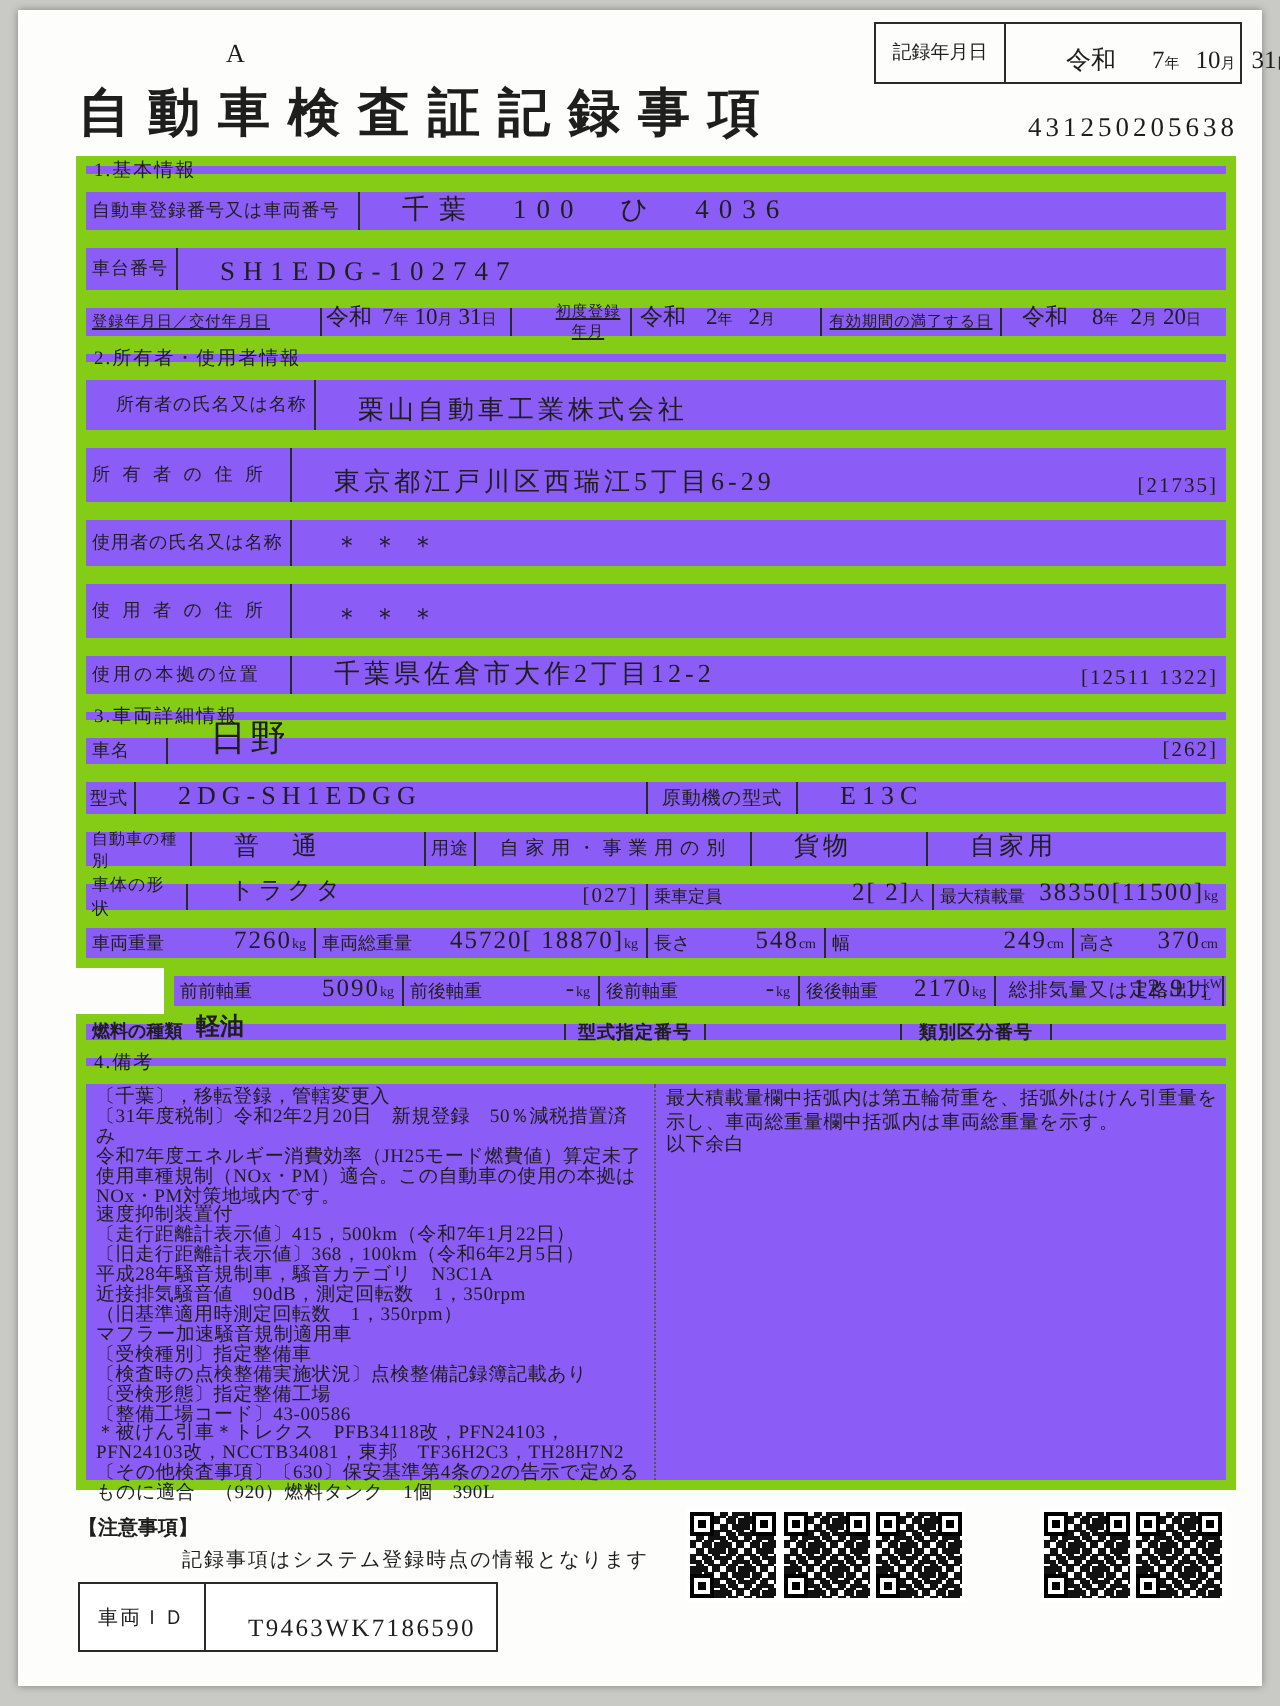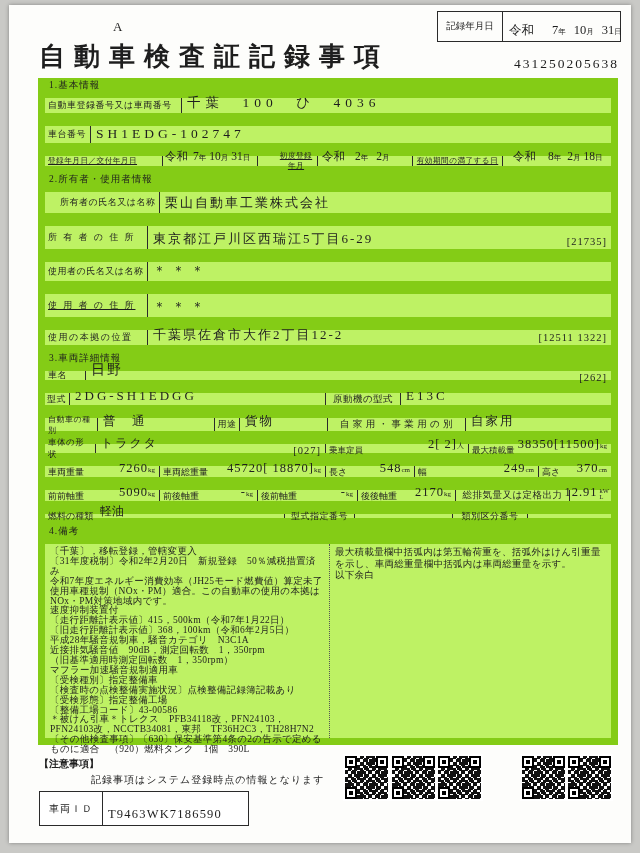--- a/index.html
+++ b/index.html
@@ -14,35 +14,35 @@
     position:absolute;left:9px;top:5px;right:9px;bottom:10px;
     background:#fdfdfb;
     box-shadow:0 0 4px rgba(0,0,0,.35);
   }
   
   .marker{position:absolute;left:104px;top:14px;font-size:13px;}
   .doc-title{position:absolute;left:30px;top:34px;font-size:26px;font-weight:bold;letter-spacing:9px;white-space:nowrap;}
   .doc-number{position:absolute;right:12px;top:51px;font-size:13.5px;letter-spacing:2px;}
   .record-box{
     position:absolute;left:428px;top:6px;width:182px;height:29px;
-    border:1px solid #2a2a2a;display:flex;
+    border:1px solid #2a2a2a;display:flex;gap:24px;
   }
   .record-box .rlab{flex:0 0 64px;border-right:1px solid #2a2a2a;font-size:9.5px;display:flex;align-items:center;justify-content:center;}
   .record-box .rval{flex:1;position:relative;}
 
   
   .main{position:absolute;left:29px;top:74px;width:580px;}
-  .bar,.row{border:7px solid #84cc16;margin-top:-1px;display:flex;box-sizing:border-box;background:#bef264;}
+  .bar,.row{border:5px solid #84cc16;margin-top:-1px;display:flex;box-sizing:border-box;background:#8b5cf6;}
   .bar{height:14px;align-items:center;padding-left:4px;font-size:9.5px;letter-spacing:1px;}
   .cell{box-sizing:border-box;border-left:1px solid #2a2a2a;position:relative;}
   .cell:first-child{border-left:none;}
   .lab{display:flex;align-items:center;padding:0 3px;font-size:9px;letter-spacing:0.5px;}
   .lab.c{justify-content:center;text-align:center;}
   .lab.tiny{font-size:7.6px;text-decoration:underline;}
-  .vtext{position:absolute;left:5px;bottom:1px;font-size:13px;letter-spacing:2px;white-space:nowrap;text-align:right;}
+  .vtext{position:absolute;left:21px;bottom:1px;font-size:13px;letter-spacing:2px;white-space:nowrap;text-align:right;}
   .vtext.big{font-size:13.5px;letter-spacing:5px;}
   .vtext.mono{letter-spacing:4px;}
   .code{position:absolute;right:4px;bottom:2px;font-size:10.5px;letter-spacing:1px;}
   .code.top{top:1px;bottom:auto;}
   .slab{position:absolute;top:1px;left:3px;font-size:8.5px;white-space:nowrap;}
   .slab.mid{top:50%;transform:translateY(-50%);}
   .sval{position:absolute;right:4px;bottom:1px;font-size:12.5px;white-space:nowrap;letter-spacing:1px;}
   .unit{font-size:7px;letter-spacing:0;}
   .unit2{display:inline-block;vertical-align:bottom;font-size:6.5px;line-height:6px;letter-spacing:0;text-align:left;margin-left:2px;}
   
@@ -122,21 +122,21 @@
       </div>
       <div class="cell lab tiny c" style="flex:0 0 60px;padding-left:20px;">初度登録年月</div>
       <div class="cell" style="flex:0 0 95px;">
         <div class="dval" style="font-size:11.5px;left:4px;">
           <span>令和</span><span class="num" style="margin-left:10px;">2</span><span class="du">年</span><span class="num" style="margin-left:8px;">2</span><span class="du">月</span>
         </div>
       </div>
       <div class="cell lab tiny c" style="flex:0 0 90px;">有効期間の満了する日</div>
       <div class="cell" style="flex:1;">
         <div class="dval" style="font-size:11.5px;left:10px;">
-          <span>令和</span><span class="num" style="margin-left:12px;">8</span><span class="du">年</span><span class="num" style="margin-left:6px;">2</span><span class="du">月</span><span class="num" style="margin-left:3px;">18</span><span class="du">日</span>
+          <span>令和</span><span class="num" style="margin-left:12px;">8</span><span class="du">年</span><span class="num" style="margin-left:6px;">2</span><span class="du">月</span><span class="num" style="margin-left:3px;">20</span><span class="du">日</span>
         </div>
       </div>
     </div>
 
     <div class="bar">2.所有者・使用者情報</div>
 
     <div class="row" style="height:35px;padding-left:12px;">
       <div class="cell lab" style="flex:0 0 102px;">所有者の氏名又は名称</div>
       <div class="cell" style="flex:1;">
         <div class="vtext">栗山自動車工業株式会社</div>
@@ -149,39 +149,39 @@
         <div class="code">[21735]</div>
       </div>
     </div>
     <div class="row" style="height:33px;">
       <div class="cell lab" style="flex:0 0 102px;">使用者の氏名又は名称</div>
       <div class="cell" style="flex:1;">
         <div class="vtext" style="letter-spacing:6px;">＊＊＊</div>
       </div>
     </div>
     <div class="row" style="height:37px;">
-      <div class="cell lab" style="flex:0 0 102px;letter-spacing:2px;text-decoration:underline;">使 用 者 の 住 所</div>
+      <div class="cell lab" style="flex:0 0 102px;letter-spacing:2px;">使 用 者 の 住 所</div>
       <div class="cell" style="flex:1;">
         <div class="vtext" style="letter-spacing:6px;">＊＊＊</div>
       </div>
     </div>
     <div class="row" style="height:29px;">
       <div class="cell lab" style="flex:0 0 102px;letter-spacing:1.5px;">使用の本拠の位置</div>
       <div class="cell" style="flex:1;">
         <div class="vtext">千葉県佐倉市大作2丁目12-2</div>
         <div class="code">[12511 1322]</div>
       </div>
     </div>
 
     <div class="bar">3.車両詳細情報</div>
 
     <div class="row" style="height:23px;">
       <div class="cell lab" style="flex:0 0 40px;">車名</div>
       <div class="cell" style="flex:1;">
-        <div class="vtext" style="font-size:14px;">日野</div>
+        <div class="vtext" style="font-size:18px;">日野</div>
         <div class="code top">[262]</div>
       </div>
     </div>
 
     <div class="row" style="height:26px;">
       <div class="cell lab" style="flex:0 0 24px;padding:0 2px;">型式</div>
       <div class="cell" style="flex:0 0 256px;">
         <div class="vtext mono" style="font-size:13px;letter-spacing:3px;">2DG-SH1EDGG</div>
       </div>
       <div class="cell lab c" style="flex:0 0 75px;font-size:9.5px;">原動機の型式</div>
@@ -189,24 +189,24 @@
         <div class="vtext mono" style="font-size:13px;letter-spacing:3px;">E13C</div>
       </div>
     </div>
 
     <div class="row" style="height:27px;">
       <div class="cell lab" style="flex:0 0 52px;font-size:8px;">自動車の種別</div>
       <div class="cell" style="flex:0 0 117px;">
         <div class="vtext" style="font-size:12.5px;">普　通</div>
       </div>
       <div class="cell lab c" style="flex:0 0 25px;padding:0 1px;">用途</div>
+      <div class="cell lab c" style="flex:0 0 138px;font-size:9.5px;">自 家 用 ・ 事 業 用 の 別</div>
       <div class="cell" style="flex:0 0 88px;">
         <div class="vtext" style="font-size:12.5px;">貨物</div>
       </div>
-      <div class="cell lab c" style="flex:0 0 138px;font-size:9.5px;">自 家 用 ・ 事 業 用 の 別</div>
       <div class="cell" style="flex:1;">
         <div class="vtext" style="font-size:12.5px;">自家用</div>
       </div>
     </div>
 
     <div class="row" style="height:23px;">
       <div class="cell lab" style="flex:0 0 50px;font-size:8.5px;">車体の形状</div>
       <div class="cell" style="flex:0 0 230px;">
         <div class="vtext" style="font-size:12px;">トラクタ</div>
         <div class="code top">[027]</div>
@@ -237,21 +237,21 @@
       <div class="cell" style="flex:0 0 124px;">
         <div class="slab mid" style="font-size:9px;">幅</div>
         <div class="sval"><span>249</span><span class="unit">cm</span></div>
       </div>
       <div class="cell" style="flex:1;">
         <div class="slab mid" style="font-size:9px;">高さ</div>
         <div class="sval"><span>370</span><span class="unit">cm</span></div>
       </div>
     </div>
 
-    <div class="row" style="height:25px;">
+    <div class="row" style="height:25px;margin-left:44px;">
       <div class="cell" style="flex:0 0 114px;">
         <div class="slab mid" style="font-size:9px;">前前軸重</div>
         <div class="sval"><span>5090</span><span class="unit">kg</span></div>
       </div>
       <div class="cell" style="flex:0 0 98px;">
         <div class="slab mid" style="font-size:9px;">前後軸重</div>
         <div class="sval"><span>-</span><span class="unit">kg</span></div>
       </div>
       <div class="cell" style="flex:0 0 100px;">
         <div class="slab mid" style="font-size:9px;font-family:Liberation Serif, serif;">後前軸重</div>
@@ -260,21 +260,21 @@
       <div class="cell" style="flex:0 0 98px;">
         <div class="slab mid" style="font-size:9px;">後後軸重</div>
         <div class="sval"><span>2170</span><span class="unit">kg</span></div>
       </div>
       <div class="cell lab c" style="flex:0 0 114px;font-size:9.5px;">総排気量又は定格出力</div>
       <div class="cell" style="flex:1;">
         <div class="sval" style="right:2px;"><span>12.91</span><span class="unit2"><span>kW</span><br><span>L</span></span></div>
       </div>
     </div>
 
-    <div class="row" style="height:18px;">
+    <div class="row" style="height:18px;font-weight:bold;">
       <div class="cell" style="flex:0 0 239px;display:flex;align-items:flex-end;">
         <span class="slab mid" style="font-size:9px;">燃料の種類</span>
         <span style="font-size:12px;margin-left:55px;line-height:14px;">軽油</span>
       </div>
       <div class="cell lab c" style="flex:0 0 70px;font-size:9px;">型式指定番号</div>
       <div class="cell" style="flex:0 0 98px;"></div>
       <div class="cell lab c" style="flex:0 0 75px;font-size:9px;">類別区分番号</div>
       <div class="cell" style="flex:1;"></div>
     </div>
 

